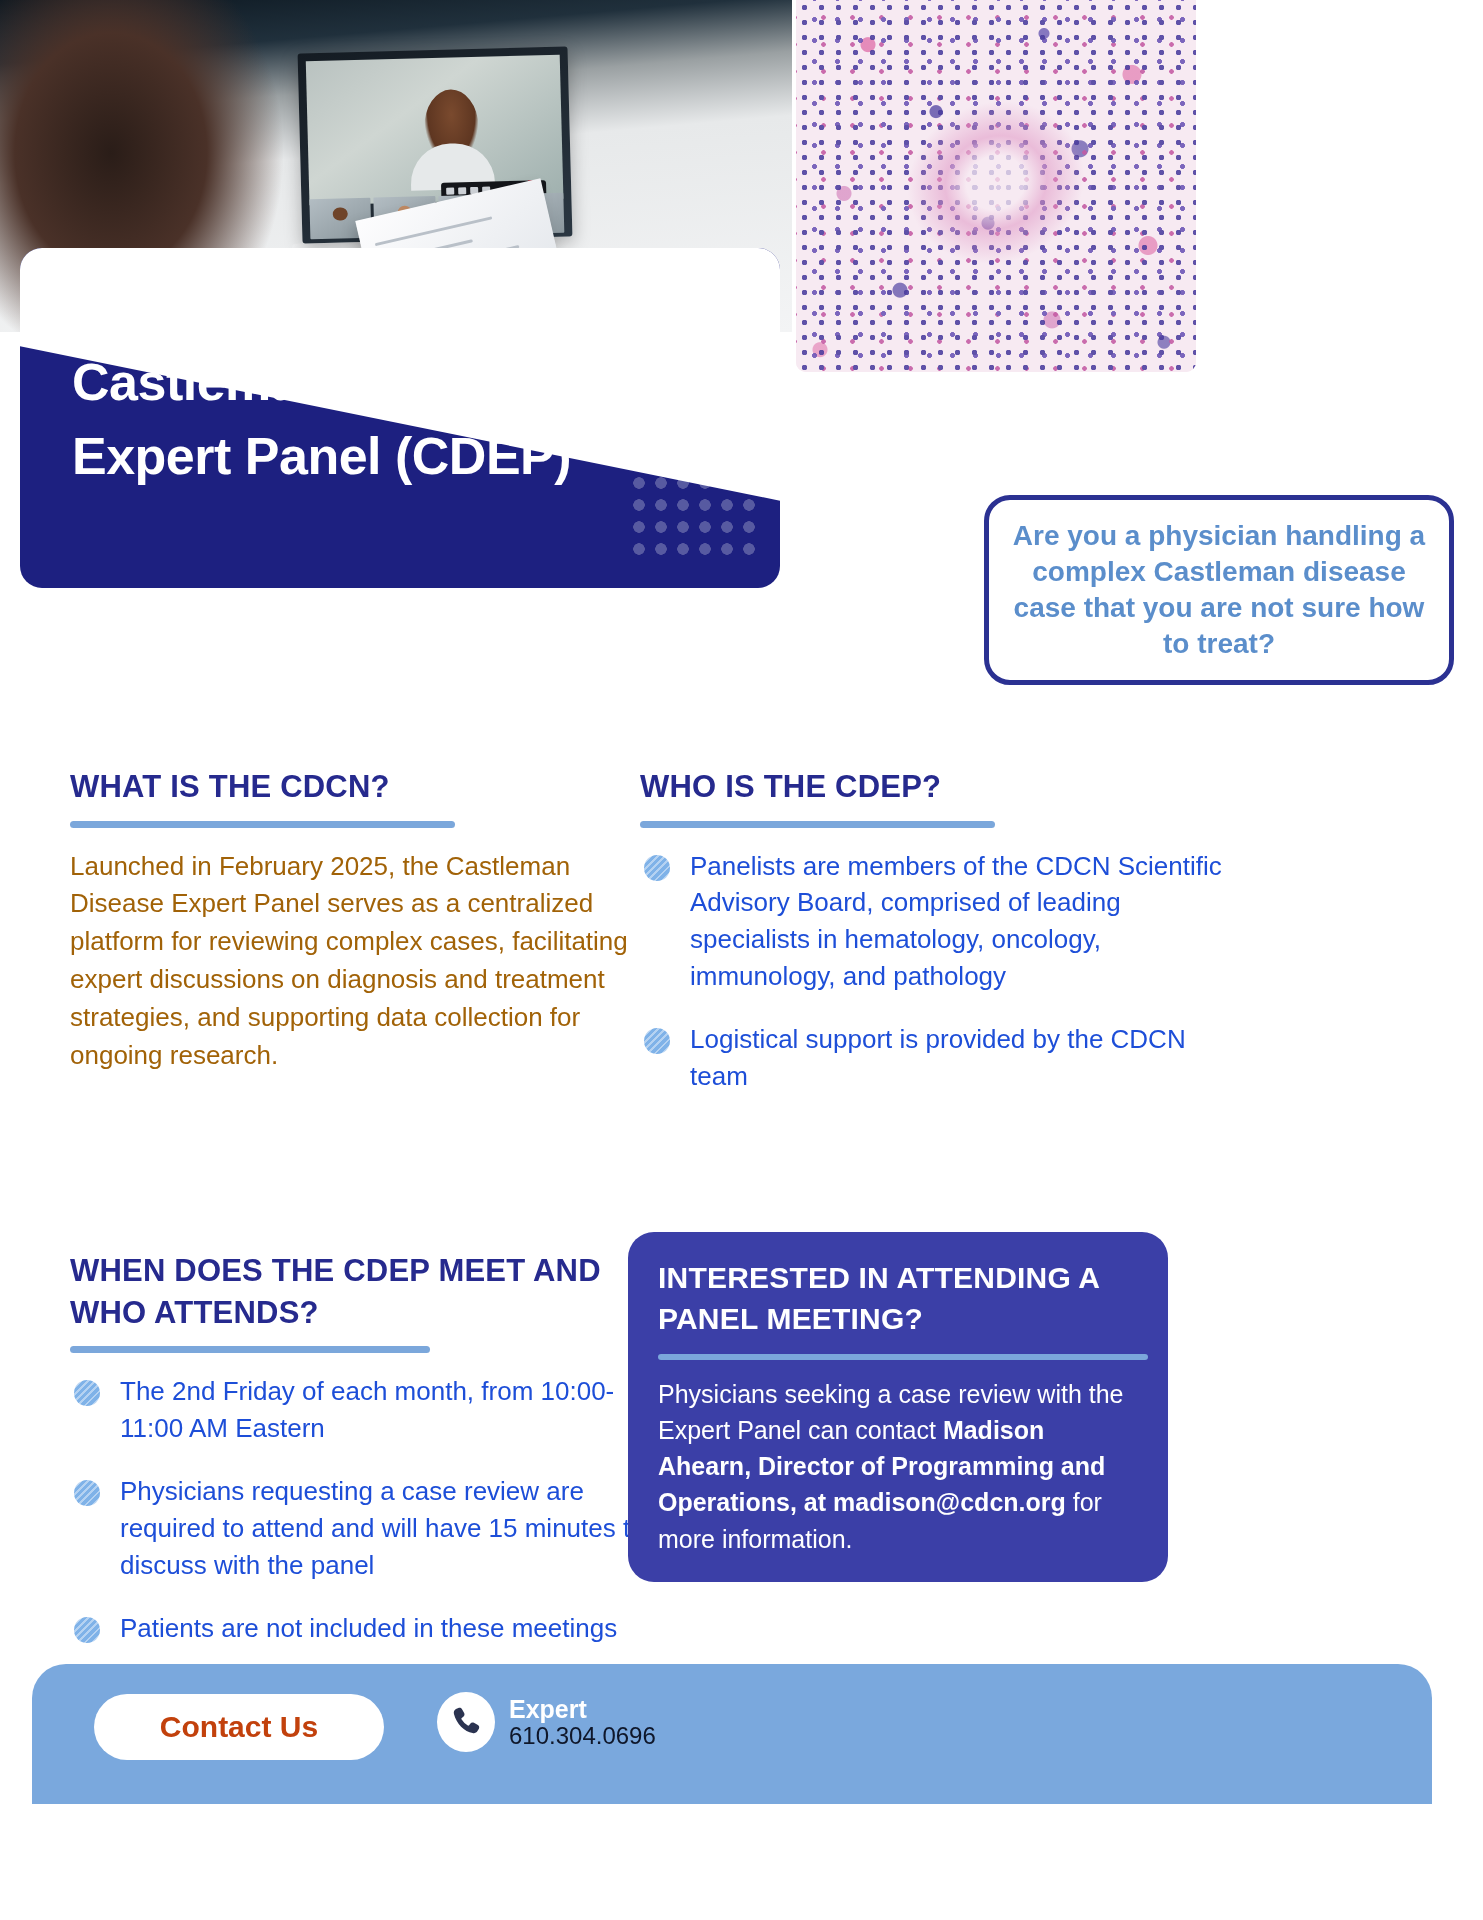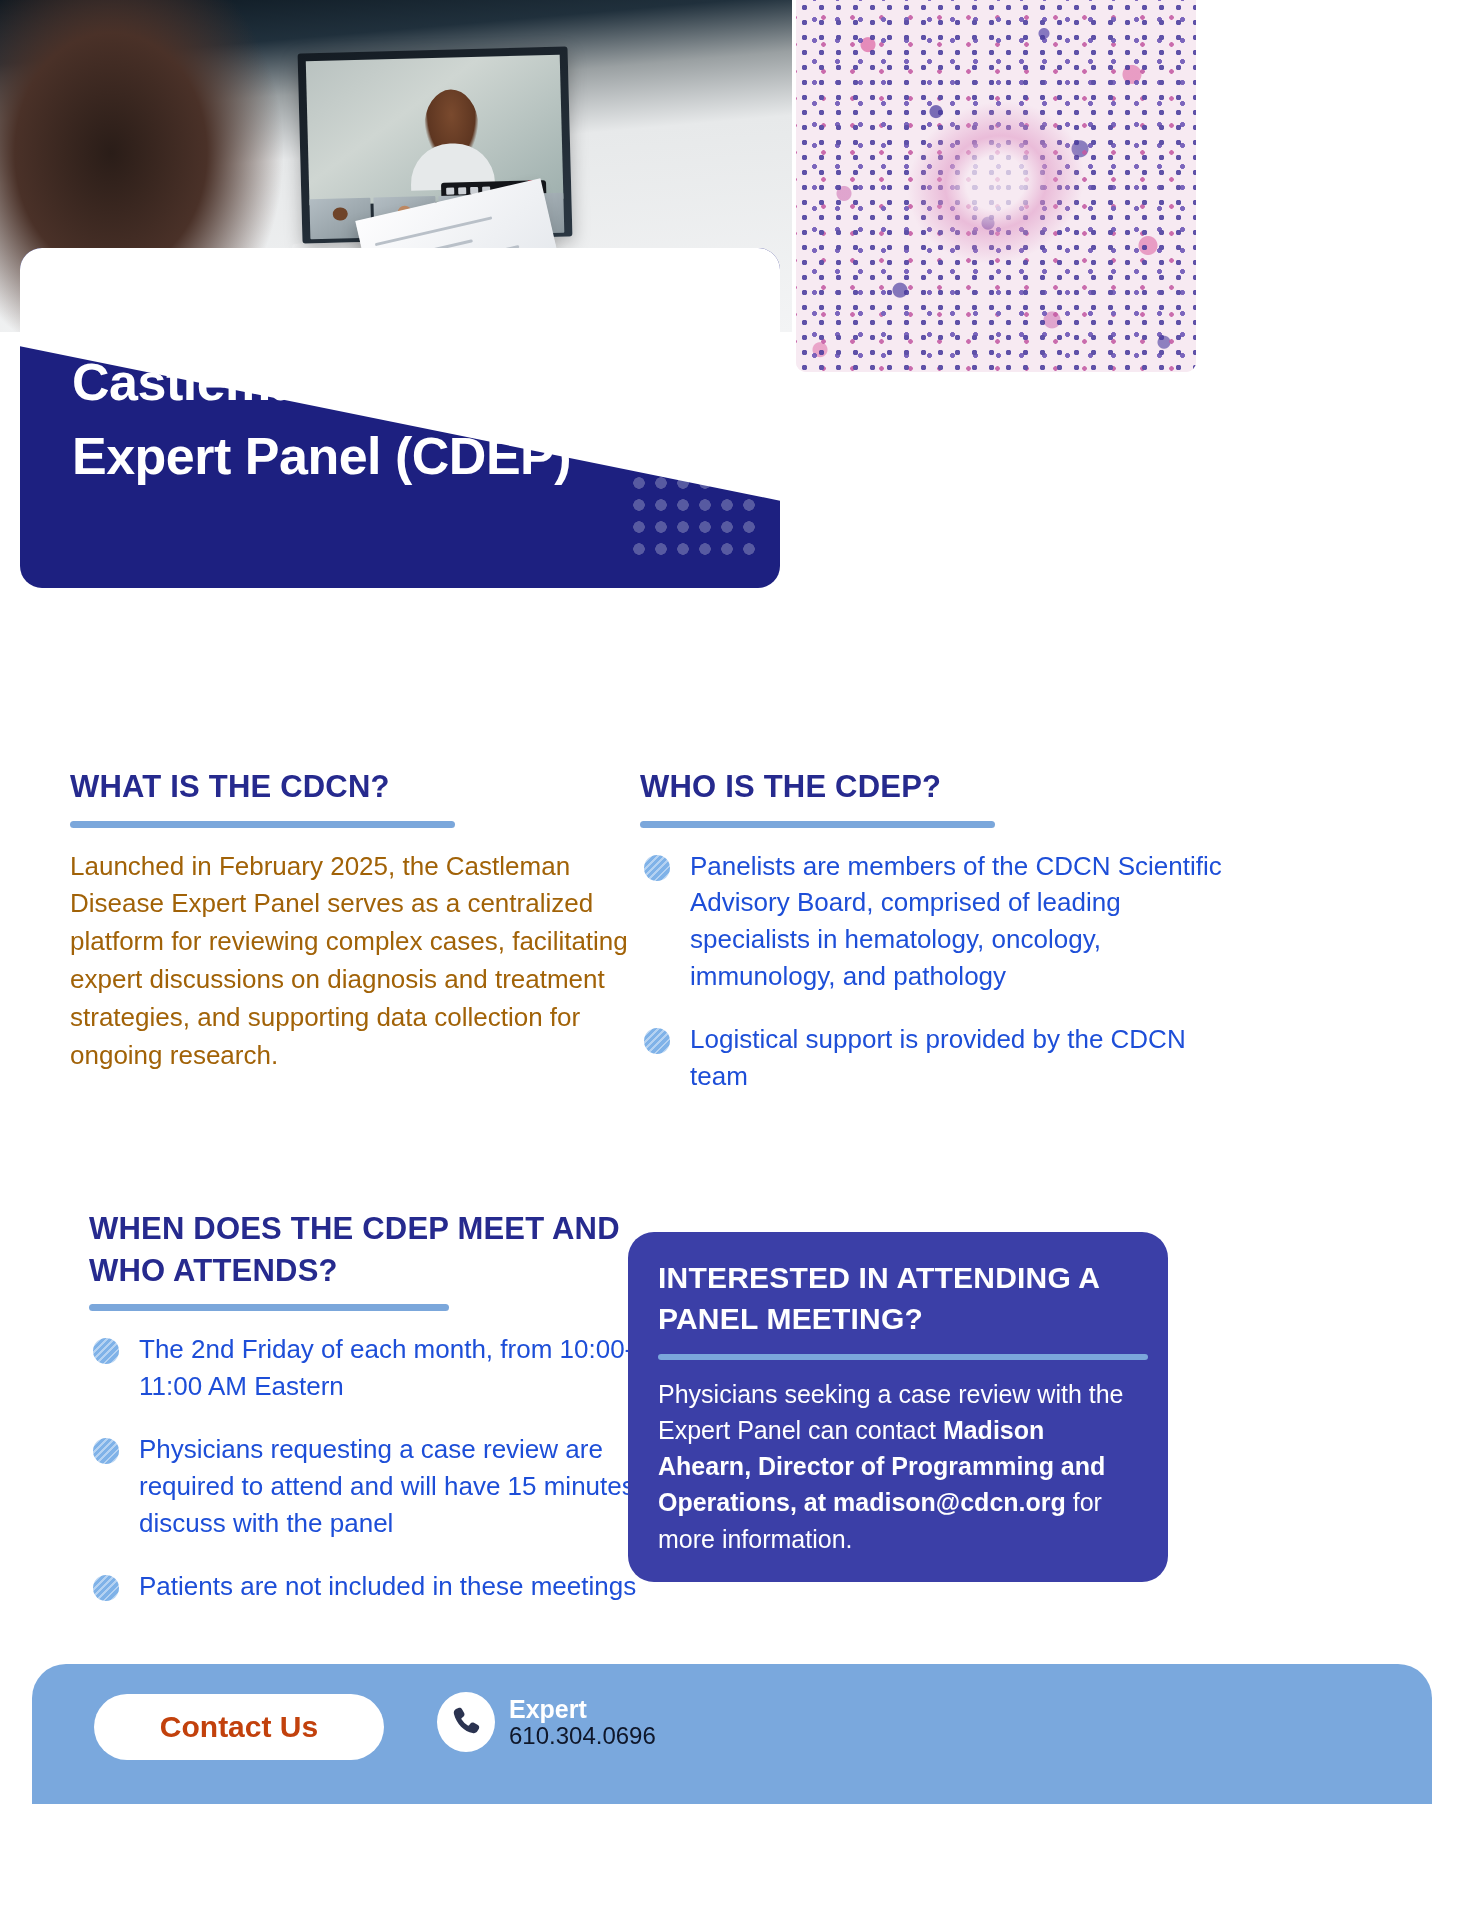--- a/index.html
+++ b/index.html
@@ -410,28 +410,31 @@
     <div class="histo-dots"></div>
     <div class="histo-swirl"></div>
   </div>
 
   <div class="title-banner">
     <div class="banner-cut"></div>
     <div class="banner-dots"></div>
     <div class="banner-title">Castleman Disease Expert Panel (CDEP)</div>
   </div>
 
+  <div class="question-box">
+    <div class="question-text">Are you a physician handling a complex Castleman disease case that you are not sure how to treat?</div>
+  </div>
 
   <div class="col-left" style="top:766px;">
     <div class="sec-head">WHAT IS THE CDCN?</div>
     <div class="rule short"></div>
     <div class="body-text">Launched in February 2025, the Castleman Disease Expert Panel serves as a centralized platform for reviewing complex cases, facilitating expert discussions on diagnosis and treatment strategies, and supporting data collection for ongoing research.</div>
   </div>
 
-  <div class="col-left" style="top:1208px;margin-left:19px;">
+  <div class="col-left" style="top:1250px;">
     <div class="sec-head">WHEN DOES THE CDEP MEET AND WHO ATTENDS?</div>
     <div class="rule med"></div>
     <ul class="bullets">
       <li>The 2nd Friday of each month, from 10:00-11:00 AM Eastern</li>
       <li>Physicians requesting a case review are required to attend and will have 15 minutes to discuss with the panel</li>
       <li>Patients are not included in these meetings</li>
     </ul>
   </div>
 
   <div class="col-right" style="top:766px;">

